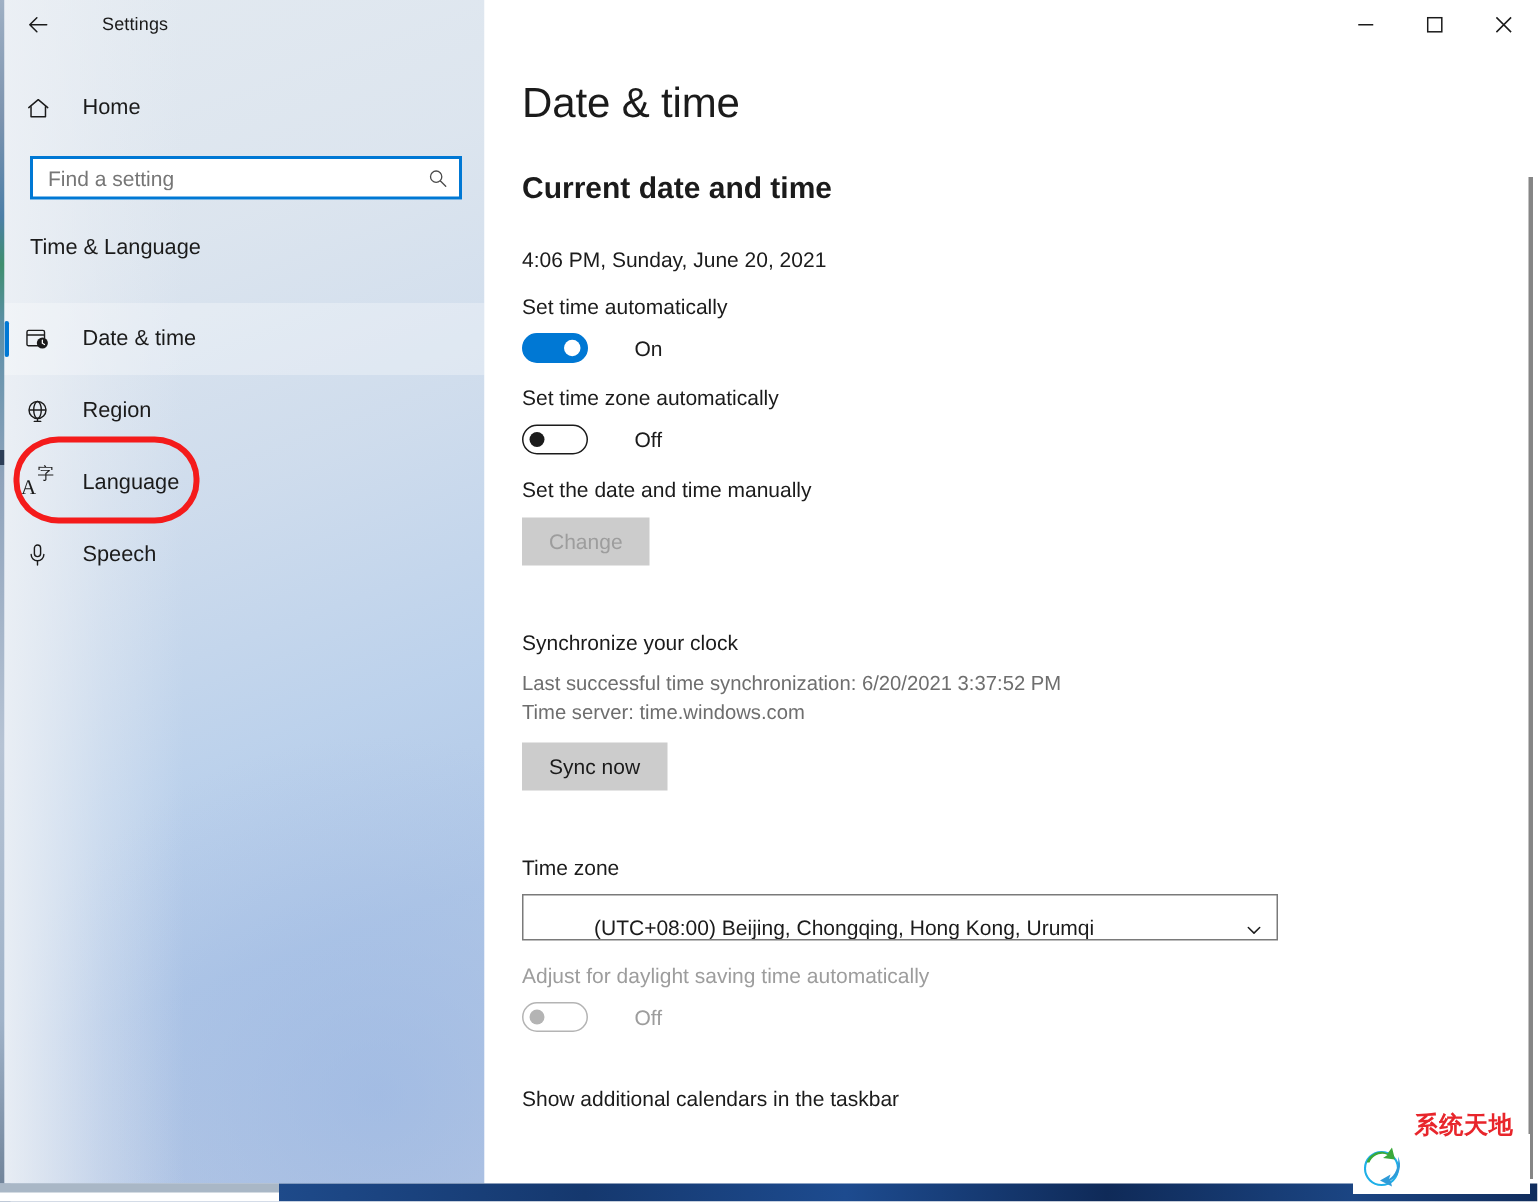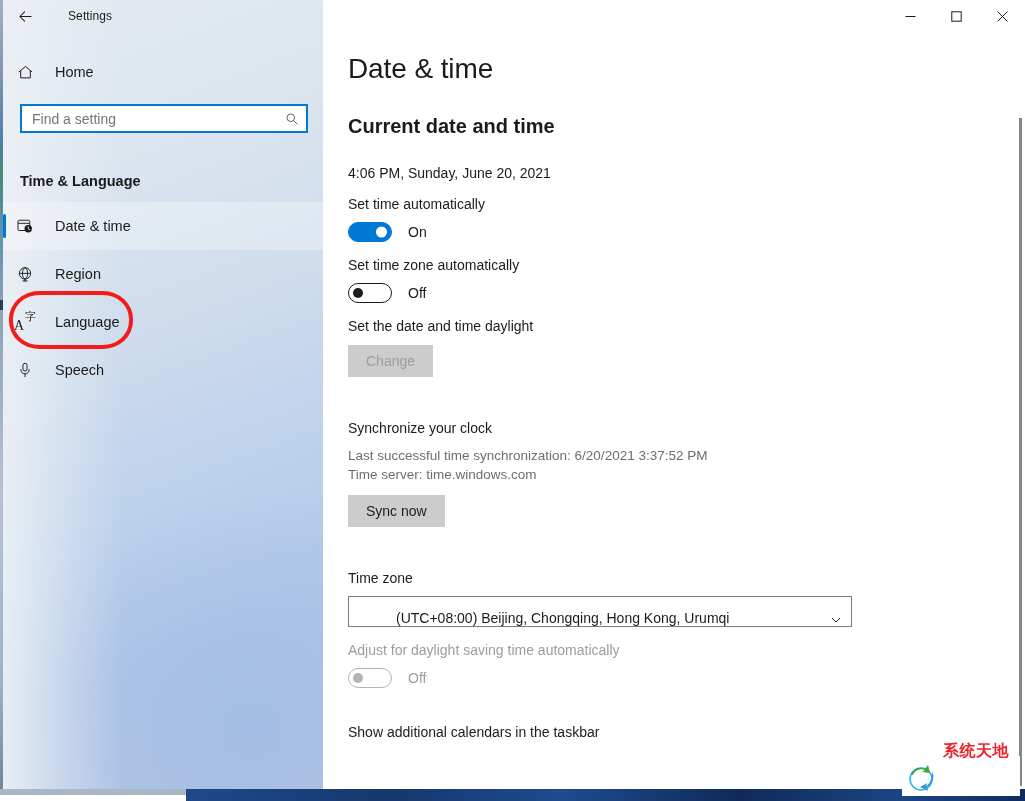--- a/index.html
+++ b/index.html
@@ -167,23 +167,23 @@
   .search-input::placeholder { color: #767676; }
   .search-icon {
     width: 28px;
     display: flex; align-items: center; justify-content: center;
     color: #4a4a4a;
   }
 
   
   .group-title {
     position: absolute;
-    left: 17px; top: 173px;
+    left: 17px; top: 157px;
     font-size: 14.5px;
-    font-weight: bold;
+    font-weight: normal;
     color: #1b1b1b;
     z-index: 3;
   }
 
   
   .nav {
     position: absolute;
     left: 0; top: 202px;
     width: 320px;
     z-index: 3;
@@ -288,20 +288,21 @@
     font-size: 14px;
     color: #1b1b1b;
     margin-top: 15px;
   }
   .setting-label.disabled { color: #9d9d9d; }
 
   .toggle-row {
     display: flex;
     align-items: center;
     margin-top: 10px;
+    gap: 15px;
   }
   .toggle {
     width: 44px; height: 20px;
     border-radius: 10px;
     box-sizing: border-box;
     position: relative;
     flex: 0 0 auto;
   }
   .toggle.on {
     background: #0078d4;
@@ -592,21 +593,21 @@
         </div>
 
         <div class="setting-label">Set time zone automatically</div>
         <div class="toggle-row">
           <div class="toggle off">
             <span class="knob"></span>
           </div>
           <div class="toggle-state">Off</div>
         </div>
 
-        <div class="setting-label">Set the date and time daylight</div>
+        <div class="setting-label">Set the date and time manually</div>
         <button class="btn disabled" disabled="">Change</button>
 
         <div class="sync-title">Synchronize your clock</div>
         <div class="sync-info">Last successful time synchronization: 6/20/2021 3:37:52 PM</div>
         <div class="sync-info" style="margin-top:0">Time server: time.windows.com</div>
         <button class="btn">Sync now</button>
 
         <div class="tz-label">Time zone</div>
         <div class="combo">
           <div class="combo-value">(UTC+08:00) Beijing, Chongqing, Hong Kong, Urumqi</div>

